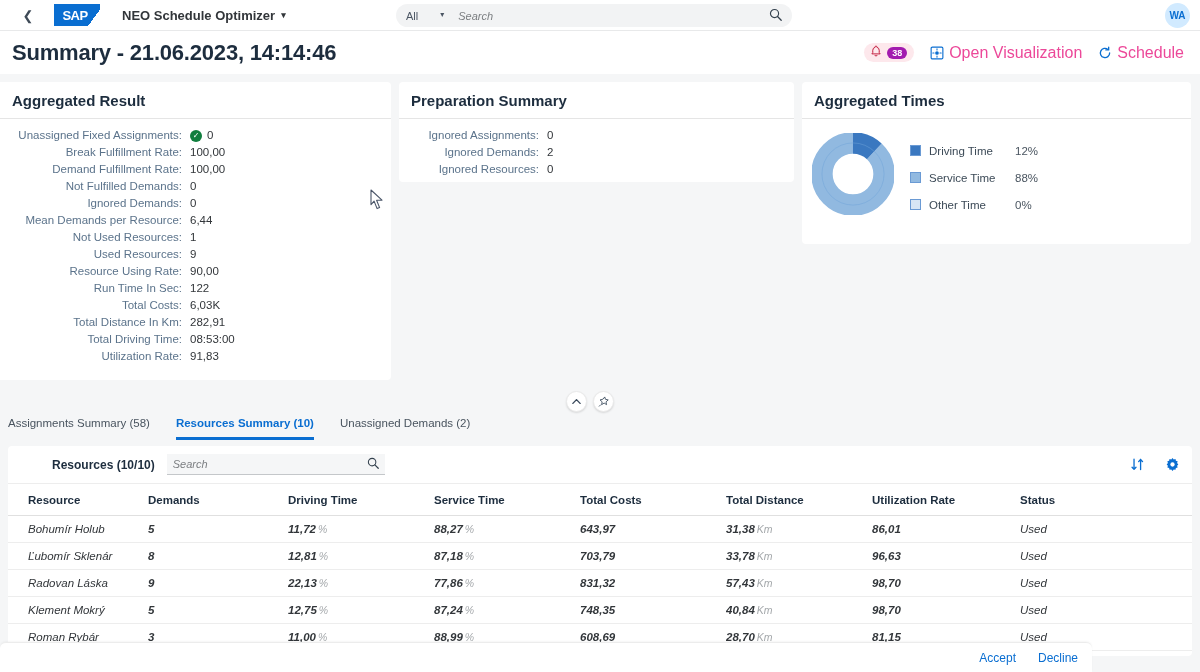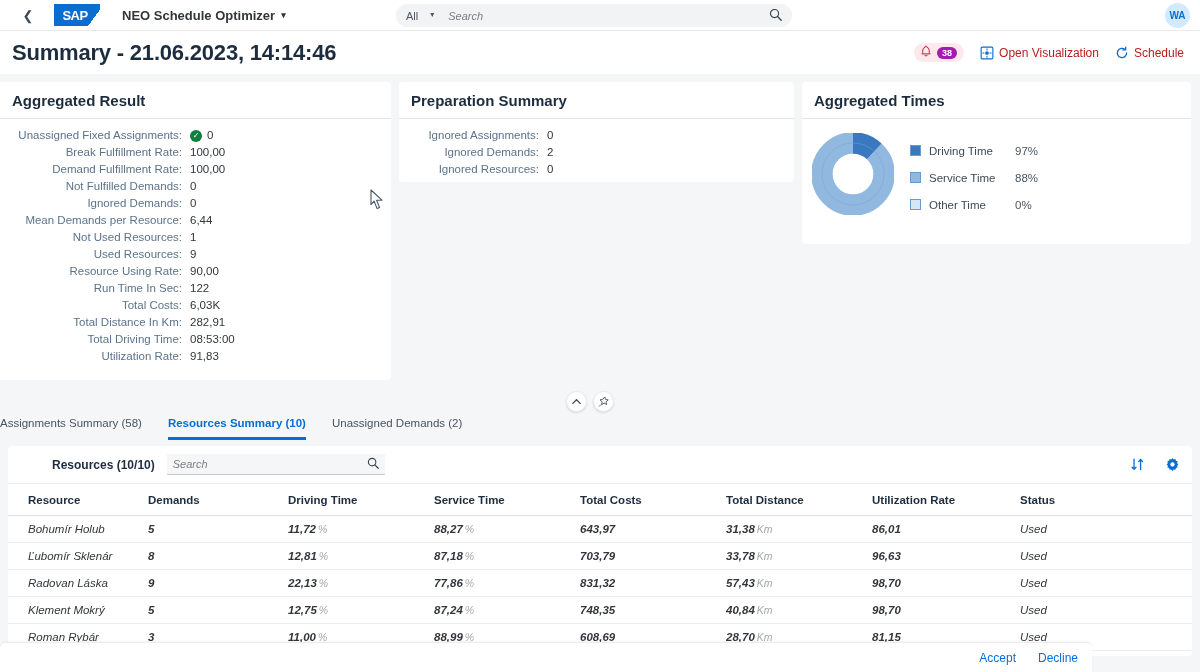--- a/index.html
+++ b/index.html
@@ -43,21 +43,21 @@
   .app-title {
     margin-left: 22px; font-size: 13px; font-weight: bold; color: #32363a;
     display: flex; align-items: center; gap: 6px; cursor: pointer;
   }
   .app-title .chev { font-size: 9px; color: #32363a; }
   .search-wrap {
     position: absolute; left: 396px; top: 4px; width: 396px; height: 23px;
     background: #f2f3f4; border-radius: 12px;
     display: flex; align-items: center; padding: 0 10px;
   }
-  .search-scope { font-size: 11px; color: #4b5563; display:flex; align-items:flex-start; gap:12px; cursor:pointer;}
+  .search-scope { font-size: 11px; color: #4b5563; display:flex; align-items:flex-start; gap:22px; cursor:pointer;}
   .search-scope .chev { font-size: 8px; }
   .search-input {
     flex: 1; border: none; background: transparent; outline: none;
     font-family: inherit; font-size: 11px; font-style: italic; color: #6a6d70;
     margin-left: 14px;
   }
   .search-input::placeholder { color:#7b7e81; font-style: italic; }
   .search-go { color: #33404d; font-size: 12px; cursor: pointer; }
   .avatar {
     position: absolute; right: 10px; top: 3px;
@@ -82,21 +82,21 @@
     display: flex; align-items: center; gap: 5px;
     background: #fde8ec; border-radius: 11px; padding: 2px 7px 2px 6px; cursor: pointer;
   }
   .bell { color: #c0183a; font-size: 11px; }
   .notif-count {
     background: #a21caf; color: #fff; font-size: 9px; font-weight: bold;
     border-radius: 9px; padding: 1px 5px; min-width: 19px; text-align:center;
   }
   .tb-action {
     display: flex; align-items: center; gap: 5px;
-    color: #b91c1c; font-size: 12px; cursor: pointer;
+    color: #ec4899; font-size: 16px; cursor: pointer;
   }
   .tb-ico { display:flex; align-items:center; }
 
   
   .panels { display: flex; gap: 8px; padding: 4px 8px 0 0; margin-top: 4px; }
   .panel { background: #ffffff; border-radius: 4px; position: relative; }
   .panel-hd {
     font-size: 15px; font-weight: bold; color: #1d2d3e;
     padding: 10px 12px 9px 12px; border-bottom: 1px solid #e5e5e5;
   }
@@ -138,21 +138,21 @@
     background: #fff; border: 1px solid #eaeaea;
     box-shadow: 0 1px 2px rgba(0,0,0,.12);
     display:flex; align-items:center; justify-content:center;
     color: #3a4a5c; font-size: 9px; cursor: pointer;
   }
 
   
   .tabbar {
     position: absolute; left: 0; top: 408px; width: 996px; height: 32px;
     background: #f5f6f7; display: flex; align-items: flex-end;
-    padding-left: 0; gap: 26px;
+    padding-left: 8px; gap: 26px;
   }
   .tab {
     font-size: 11.5px; color: #49545f; padding-bottom: 8px; cursor: pointer;
     border-bottom: 3px solid transparent;
   }
   .tab.active { color: #0a6ed1; font-weight: bold; border-bottom-color: #0a6ed1; }
 
   
   .tablecard {
     position: absolute; left: 8px; top: 446px;
@@ -376,21 +376,21 @@
             <circle r="15.9155" cx="21" cy="21" fill="transparent" stroke="#91b9e0" stroke-width="11" stroke-dasharray="88 12" stroke-dashoffset="-12" transform="rotate(-90 21 21)"></circle>
 
             <circle r="15.9155" cx="21" cy="21" fill="transparent" stroke="#3a78c0" stroke-width="11" stroke-dasharray="12 88" stroke-dashoffset="0" transform="rotate(-90 21 21)"></circle>
             <circle r="15.9155" cx="21" cy="21" fill="transparent" stroke="#6fa3d8" stroke-width="0.45" stroke-dasharray="100 0" opacity="0.55" transform="rotate(-90 21 21)"></circle>
           </svg>
         </div>
         <div class="legend">
           <div class="lg-row">
             <span class="lg-sw" style="background:#3a78c0"></span>
             <span class="lg-lb">Driving Time</span>
-            <span class="lg-val">97%</span>
+            <span class="lg-val">12%</span>
           </div>
           <div class="lg-row">
             <span class="lg-sw" style="background:#91b9e0"></span>
             <span class="lg-lb">Service Time</span>
             <span class="lg-val">88%</span>
           </div>
           <div class="lg-row">
             <span class="lg-sw" style="background:#d7e6f5"></span>
             <span class="lg-lb">Other Time</span>
             <span class="lg-val">0%</span>

